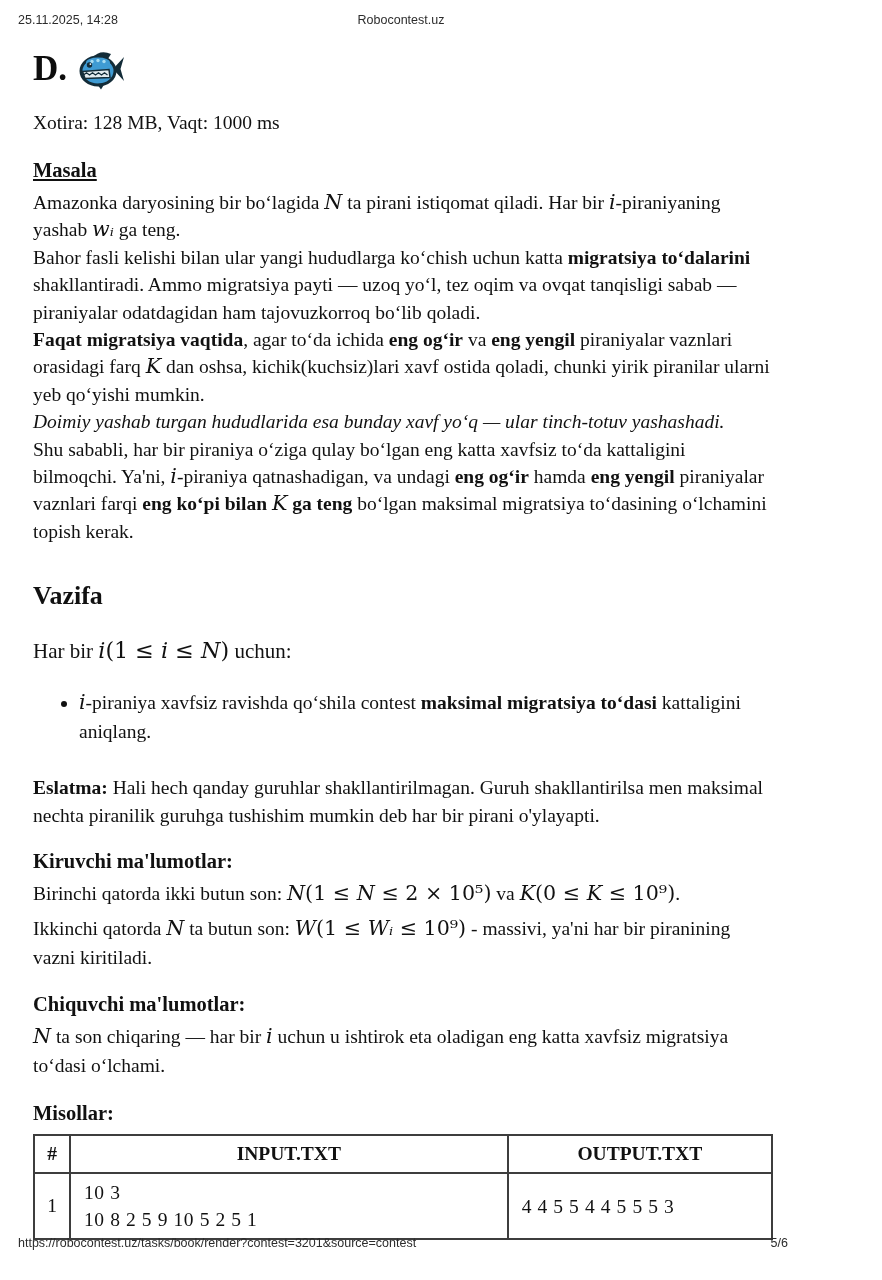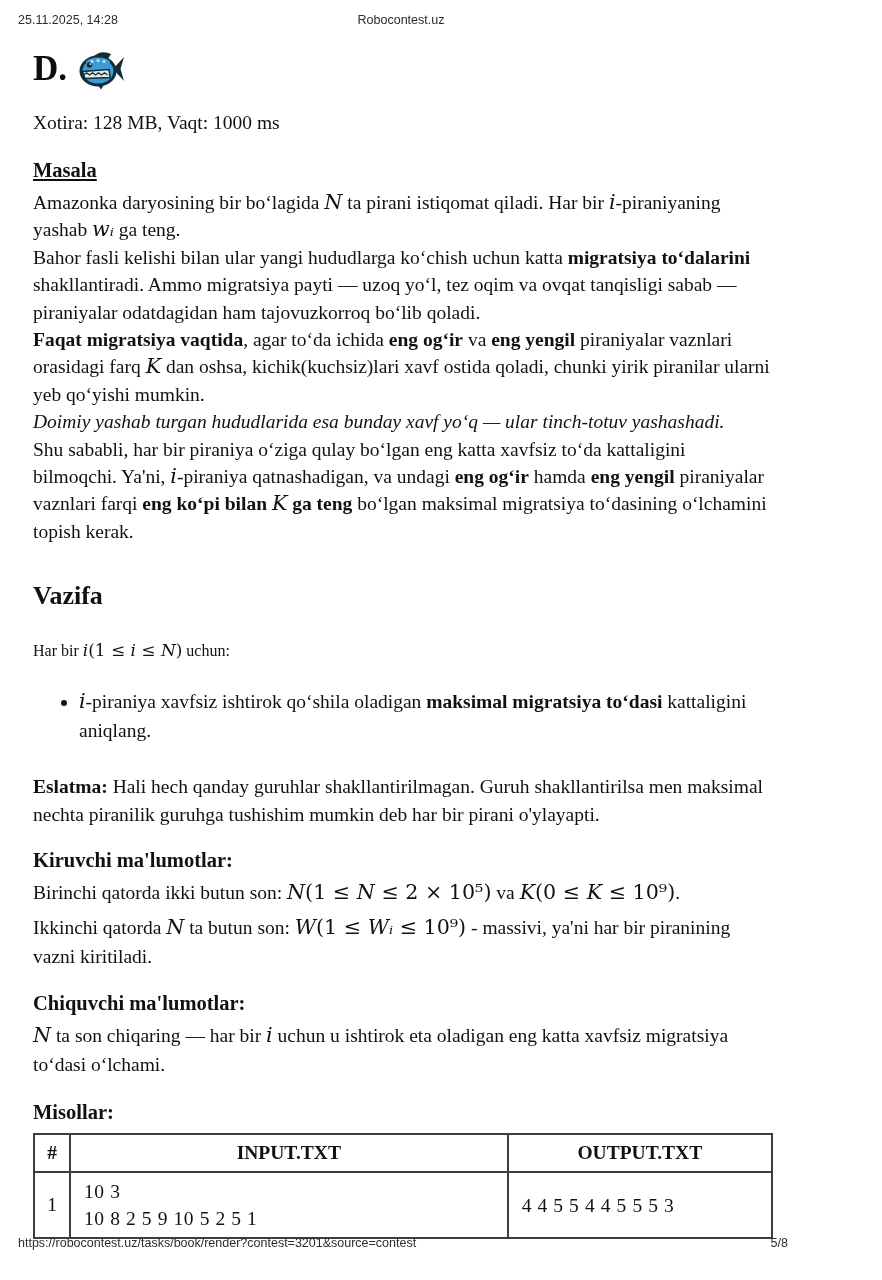--- a/index.html
+++ b/index.html
@@ -31,21 +31,21 @@
   }
   .fish-svg { width:46px; height:42px; flex:0 0 auto; }
 
   .limits { font-size:19.5px; margin:21px 0 0 0; }
 
   h3.sec  { font-size:20.5px; font-weight:bold; margin:25px 0 7px 0;text-decoration:underline; }
   h2.sec2 { font-size:26px;   font-weight:bold; margin:36px 0 0 0; }
   h3.sub  { font-size:20.5px; font-weight:bold; margin:21px 0 0 0; }
 
   p.b { font-size:19.5px; line-height:27.4px; margin:0; }
-  p.intro { font-size:16px; line-height:29px; margin:25px 0 16px 0; }
+  p.intro { font-size:21px; line-height:29px; margin:25px 0 16px 0; }
   p.note  { font-size:19.5px; line-height:27.4px; margin:28px 0 0 0;font-family:Liberation Serif, serif; }
   p.aftersub { font-size:19.5px; line-height:29px; margin:6px 0 0 0; }
   p.it { font-style:italic; }
 
   ul.tasklist { margin:22px 0 0 0; padding:0 0 0 46px; }
   ul.tasklist li { font-size:19.5px; line-height:28.5px; }
 
   .m  { font-family:"DejaVu Serif", serif; font-style:italic; font-size:1.06em; }
   .mu { font-family:"DejaVu Serif", serif; font-style:normal; font-size:1.06em; }
   b, .bold { font-weight:bold; }
@@ -99,21 +99,21 @@
 
     <p class="b it">Doimiy yashab turgan hududlarida esa bunday xavf yoʻq — ular tinch-totuv yashashadi.</p>
 
     <p class="b"><span>Shu sababli, har bir piraniya oʻziga qulay boʻlgan eng katta xavfsiz toʻda kattaligini bilmoqchi. Ya'ni, </span><span class="m">i</span><span>-piraniya qatnashadigan, va undagi </span><b>eng ogʻir</b><span> hamda </span><b>eng yengil</b><span> piraniyalar vaznlari farqi </span><b>eng koʻpi bilan</b><span> </span><span class="m">K</span><span> </span><b>ga teng</b><span> boʻlgan maksimal migratsiya toʻdasining oʻlchamini topish kerak.</span></p>
 
     <h2 class="sec2">Vazifa</h2>
 
     <p class="intro"><span>Har bir </span><span class="m">i</span><span class="mu">(1 ≤ </span><span class="m">i</span><span class="mu"> ≤ </span><span class="m">N</span><span class="mu">)</span><span> uchun:</span></p>
 
     <ul class="tasklist">
-      <li><span class="m">i</span><span>-piraniya xavfsiz ishtirok qoʻshila oladigan </span><b>maksimal migratsiya toʻdasi</b><span> kattaligini aniqlang.</span></li>
+      <li><span class="m">i</span><span>-piraniya xavfsiz ravishda qoʻshila contest </span><b>maksimal migratsiya toʻdasi</b><span> kattaligini aniqlang.</span></li>
     </ul>
 
     <p class="note"><b>Eslatma:</b><span> Hali hech qanday guruhlar shakllantirilmagan. Guruh shakllantirilsa men maksimal nechta piranilik guruhga tushishim mumkin deb har bir pirani o'ylayapti.</span></p>
 
     <h3 class="sub">Kiruvchi ma'lumotlar:</h3>
 
     <p class="aftersub"><span>Birinchi qatorda ikki butun son: </span><span class="m">N</span><span class="mu">(1 ≤ </span><span class="m">N</span><span class="mu"> ≤ 2 × 10⁵)</span><span> va </span><span class="m">K</span><span class="mu">(0 ≤ </span><span class="m">K</span><span class="mu"> ≤ 10⁹)</span><span>.</span></p>
 
     <p class="aftersub"><span>Ikkinchi qatorda </span><span class="m">N</span><span> ta butun son: </span><span class="m">W</span><span class="mu">(1 ≤ </span><span class="m">Wᵢ</span><span class="mu"> ≤ 10⁹)</span><span> - massivi, ya'ni har bir piranining vazni kiritiladi.</span></p>
 
@@ -145,16 +145,16 @@
           </td>
           <td class="io">4 4 5 5 4 4 5 5 5 3</td>
         </tr>
       </tbody>
     </table>
 
   </main>
 
   <div class="print-footer">
     <span>https://robocontest.uz/tasks/book/render?contest=3201&amp;source=contest</span>
-    <span>5/8</span>
+    <span>5/6</span>
   </div>
 
 </div>
 
 </body></html>

